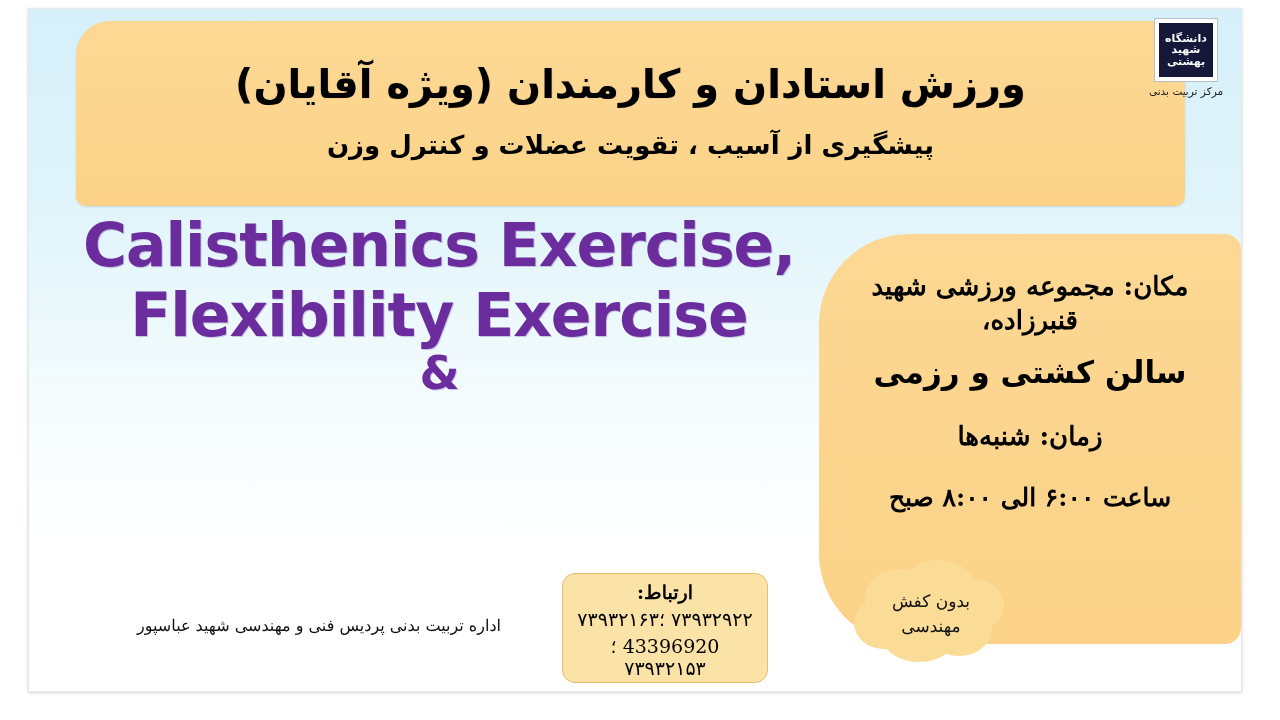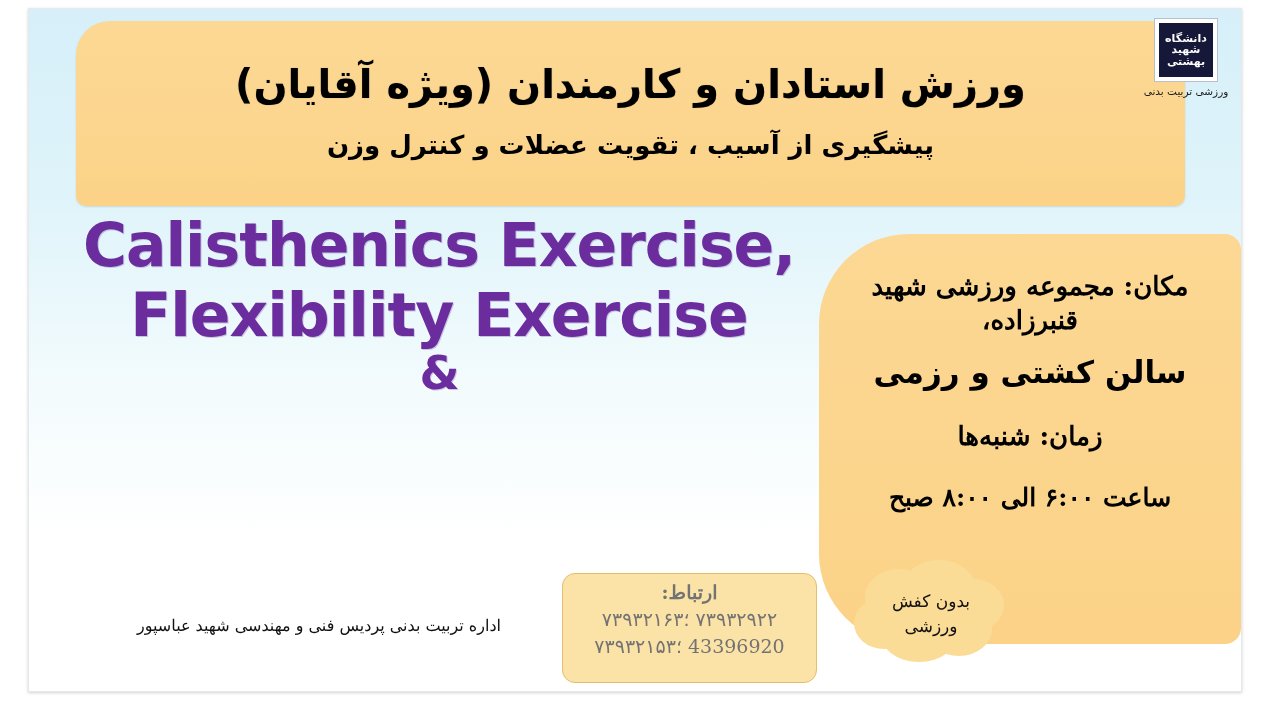--- a/index.html
+++ b/index.html
@@ -130,27 +130,27 @@
     position:absolute;left:0;top:32px;width:160px;
     text-align:center;direction:rtl;
     font-family:"DejaVu Serif","Liberation Serif",serif;
     font-size:17px;color:#111;line-height:1.45;
   }
 
   
   #contact-box{
     position:absolute;
     left:533px; top:564px;
-    width:255px; height:110px;
+    width:206px; height:110px;
     background:#fbe2a6;
     border:1.5px solid #e4be6d;
     border-radius:13px;
     box-sizing:border-box;
     padding:7px 8px;
-    direction:rtl;text-align:center;color:#737373;
+    direction:rtl;text-align:center;color:#000000;
     font-family:"DejaVu Serif","Liberation Serif",serif;
   }
   #contact-title{font-size:19px;font-weight:bold;}
   .contact-line{font-size:19px;margin-top:5px;letter-spacing:1px;}
 
   
   #org-line{
     position:absolute;
     left:60px; top:607px;
     width:460px;
@@ -166,21 +166,21 @@
 
   <div id="slide">
 
     <div id="title-panel">
       <div id="title-main">ورزش استادان و کارمندان (ویژه آقایان)</div>
       <div id="title-sub">پیشگیری از آسیب ، تقویت عضلات و کنترل وزن</div>
     </div>
 
     <div id="logo-wrap">
       <div id="logo-mark">دانشگاه شهید بهشتی</div>
-      <div id="logo-caption">ورزشی تربیت بدنی</div>
+      <div id="logo-caption">مرکز تربیت بدنی</div>
     </div>
 
     <div id="english-block">
       <div id="en1" class="ln">Calisthenics Exercise,</div>
       <div id="en2" class="ln">Flexibility Exercise</div>
       <div id="en3" class="ln">&amp;</div>
     </div>
 
     <div id="info-panel">
       <div id="place-line" class="info-line">مکان: مجموعه ورزشی شهید قنبرزاده،</div>
@@ -196,21 +196,21 @@
           <ellipse cx="88" cy="30" rx="36" ry="27"></ellipse>
           <ellipse cx="123" cy="48" rx="30" ry="26"></ellipse>
           <ellipse cx="33" cy="66" rx="30" ry="26"></ellipse>
           <ellipse cx="68" cy="74" rx="40" ry="31"></ellipse>
           <ellipse cx="108" cy="72" rx="33" ry="27"></ellipse>
           <ellipse cx="82" cy="52" rx="54" ry="36"></ellipse>
         </g>
       </svg>
       <div id="cloud-text">
         <div>بدون کفش</div>
-        <div>ورزشی</div>
+        <div>مهندسی</div>
       </div>
     </div>
 
     <div id="contact-box">
       <div id="contact-title">ارتباط:</div>
       <div class="contact-line">۷۳۹۳۲۹۲۲ ؛۷۳۹۳۲۱۶۳</div>
       <div class="contact-line">43396920 ؛۷۳۹۳۲۱۵۳</div>
     </div>
 
     <div id="org-line">اداره تربیت بدنی پردیس فنی و مهندسی شهید عباسپور</div>

